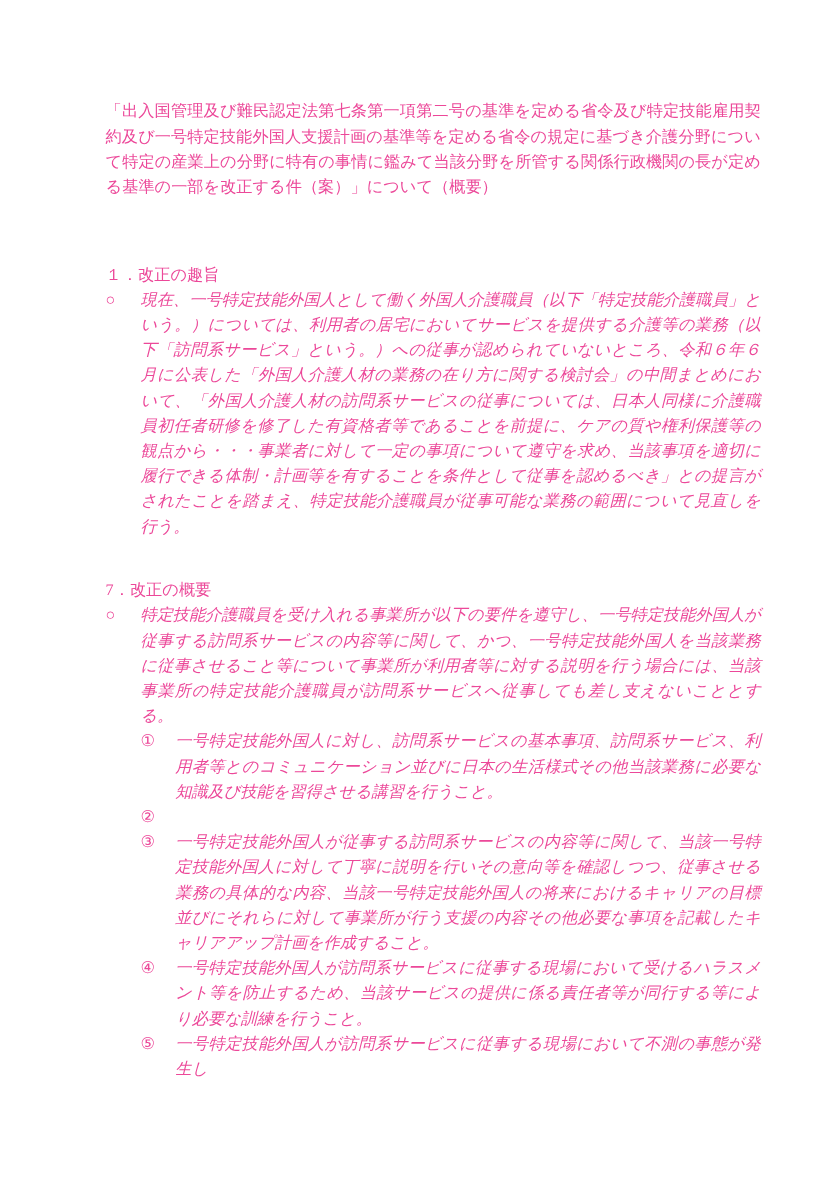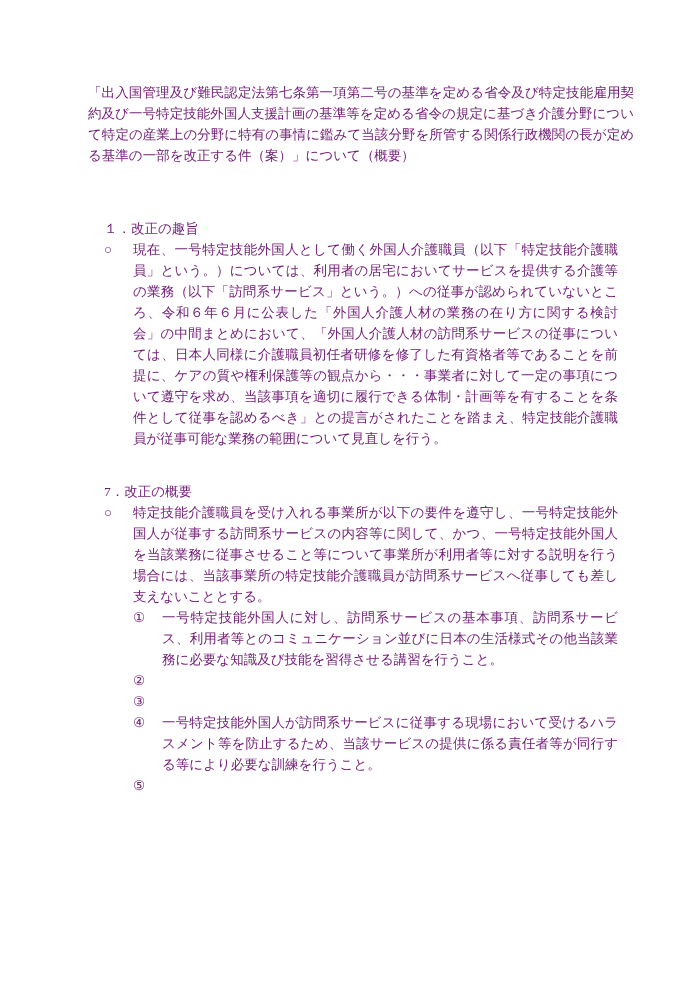--- a/index.html
+++ b/index.html
@@ -10,30 +10,30 @@
   .page {
     position: relative;
     width: 700px;
     height: 992px;
     background: #ffffff;
     box-sizing: border-box;
     padding: 82px 66px 40px 88px;
     font-family: "Liberation Serif", "DejaVu Serif", serif;
     font-size: 13.5px;
     line-height: 21px;
-    color: #701a75;
+    color: #ec4899;
     overflow: hidden;
   }
   .doc-title {
     margin: 0 0 52px 0;
     text-align: justify;
     text-justify: inter-character;
   }
   .section {
-    margin: 16px;
+    margin: 0;
   }
   .section-heading {
     margin: 0;
     font-weight: normal;
     font-size: 13.5px;
     line-height: 21px;
   }
   .section + .section {
     margin-top: 32px;
   }
@@ -42,20 +42,21 @@
     margin: 0;
   }
   .para .marker {
     flex: 0 0 29px;
     text-align: left;
   }
   .para .text {
     flex: 1;
     text-align: justify;
     text-justify: inter-character;
+    font-style: italic;
   }
   .level-2 {
     padding-left: 29px;
   }
 </style>
 </head>
 <body>
 
 <div class="page">
 
@@ -82,25 +83,27 @@
       <span class="marker">①</span>
       <span class="text">一号特定技能外国人に対し、訪問系サービスの基本事項、訪問系サービス、利用者等とのコミュニケーション並びに日本の生活様式その他当該業務に必要な知識及び技能を習得させる講習を行うこと。</span>
     </div>
 
     <div class="para level-2">
       <span class="marker">②</span>
     </div>
 
     <div class="para level-2">
       <span class="marker">③</span>
+      <span class="text">一号特定技能外国人が従事する訪問系サービスの内容等に関して、当該一号特定技能外国人に対して丁寧に説明を行いその意向等を確認しつつ、従事させる業務の具体的な内容、当該一号特定技能外国人の将来におけるキャリアの目標並びにそれらに対して事業所が行う支援の内容その他必要な事項を記載したキャリアアップ計画を作成すること。</span>
     </div>
 
     <div class="para level-2">
       <span class="marker">④</span>
       <span class="text">一号特定技能外国人が訪問系サービスに従事する現場において受けるハラスメント等を防止するため、当該サービスの提供に係る責任者等が同行する等により必要な訓練を行うこと。</span>
     </div>
 
     <div class="para level-2">
       <span class="marker">⑤</span>
+      <span class="text">一号特定技能外国人が訪問系サービスに従事する現場において不測の事態が発生し</span>
     </div>
   </div>
 
 </div>
 
 </body></html>

